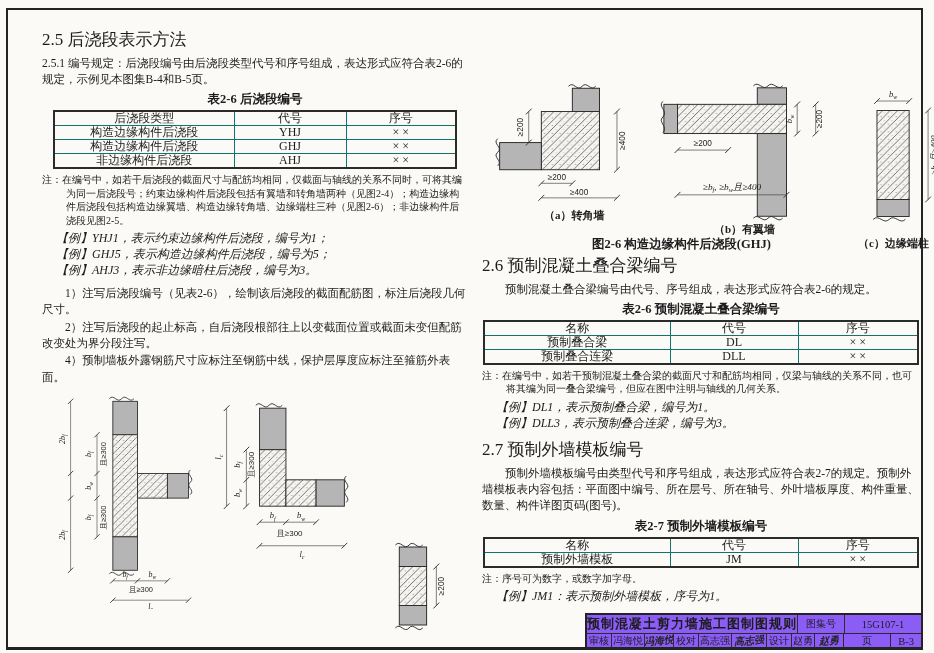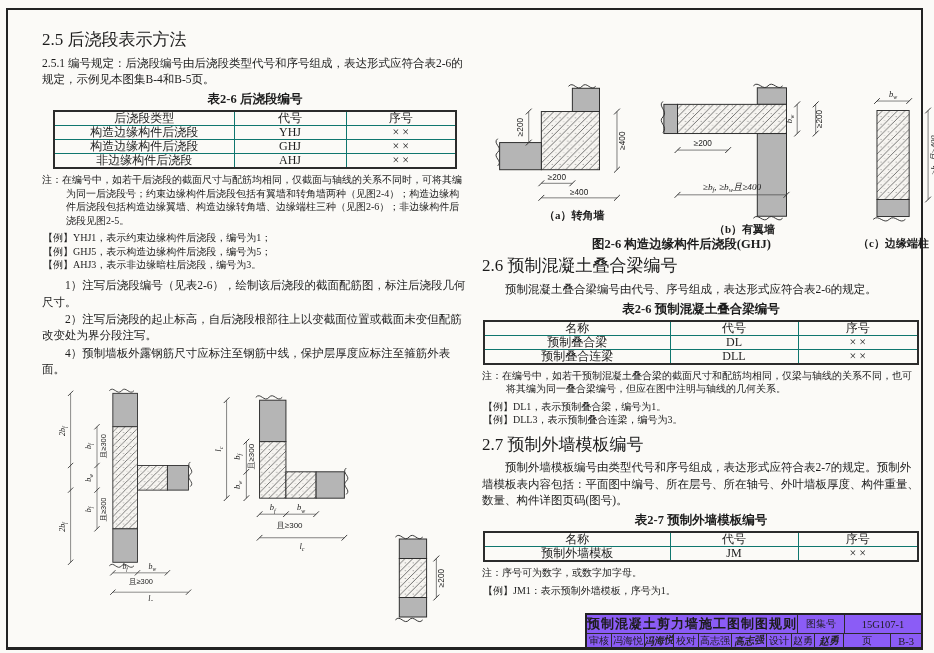--- a/index.html
+++ b/index.html
@@ -5,21 +5,21 @@
   html,body{margin:0;padding:0;background:#e8e8e6;}
   .page{position:relative;width:934px;height:653px;background:#fbfaf7;overflow:hidden;
         font-family:"Liberation Serif","DejaVu Serif",serif;color:#1c1c1c;}
   .frame{position:absolute;left:6px;top:8px;width:913px;height:637px;border:2px solid #232323;border-bottom-width:3px;}
   .col-left{position:absolute;left:42px;top:26px;width:426px;}
   .col-right{position:absolute;left:482px;top:80px;width:438px;}
   .h{font-size:17px;line-height:1.45;margin:2px 0;}
   .p{font-size:11.5px;line-height:1.42;margin:1px 0;}
   .ind{text-indent:2em;}
   .note{font-size:10px;line-height:1.35;margin:4px 0 2px 0;padding-left:24px;text-indent:-24px;}
-  .ex{font-size:10px;line-height:1.33;margin:0 0 0 1px;}
+  .ex{font-size:12px;line-height:1.33;margin:0 0 0 14px;font-style:italic;}
   .exwrap{margin:4px 0 6px 0;}
   .ttitle{font-size:12.5px;font-weight:bold;text-align:center;margin:4px 0 2px 0;}
   table.tb{border-collapse:collapse;margin:0 auto;table-layout:fixed;}
   table.tb td,table.tb th{border:1px solid #0f766e;font-size:12px;font-weight:normal;
         text-align:center;padding:0;height:13px;line-height:13px;}
   table.tb{border:2px solid #2b2b2b;}
   .figs{position:relative;}
   .figcap{position:absolute;font-size:11px;font-weight:bold;white-space:nowrap;}
   .figmain{position:absolute;font-size:12.5px;font-weight:bold;white-space:nowrap;margin-left:14px;}
   svg .mem{stroke:#2b2b2b;stroke-width:1;}

